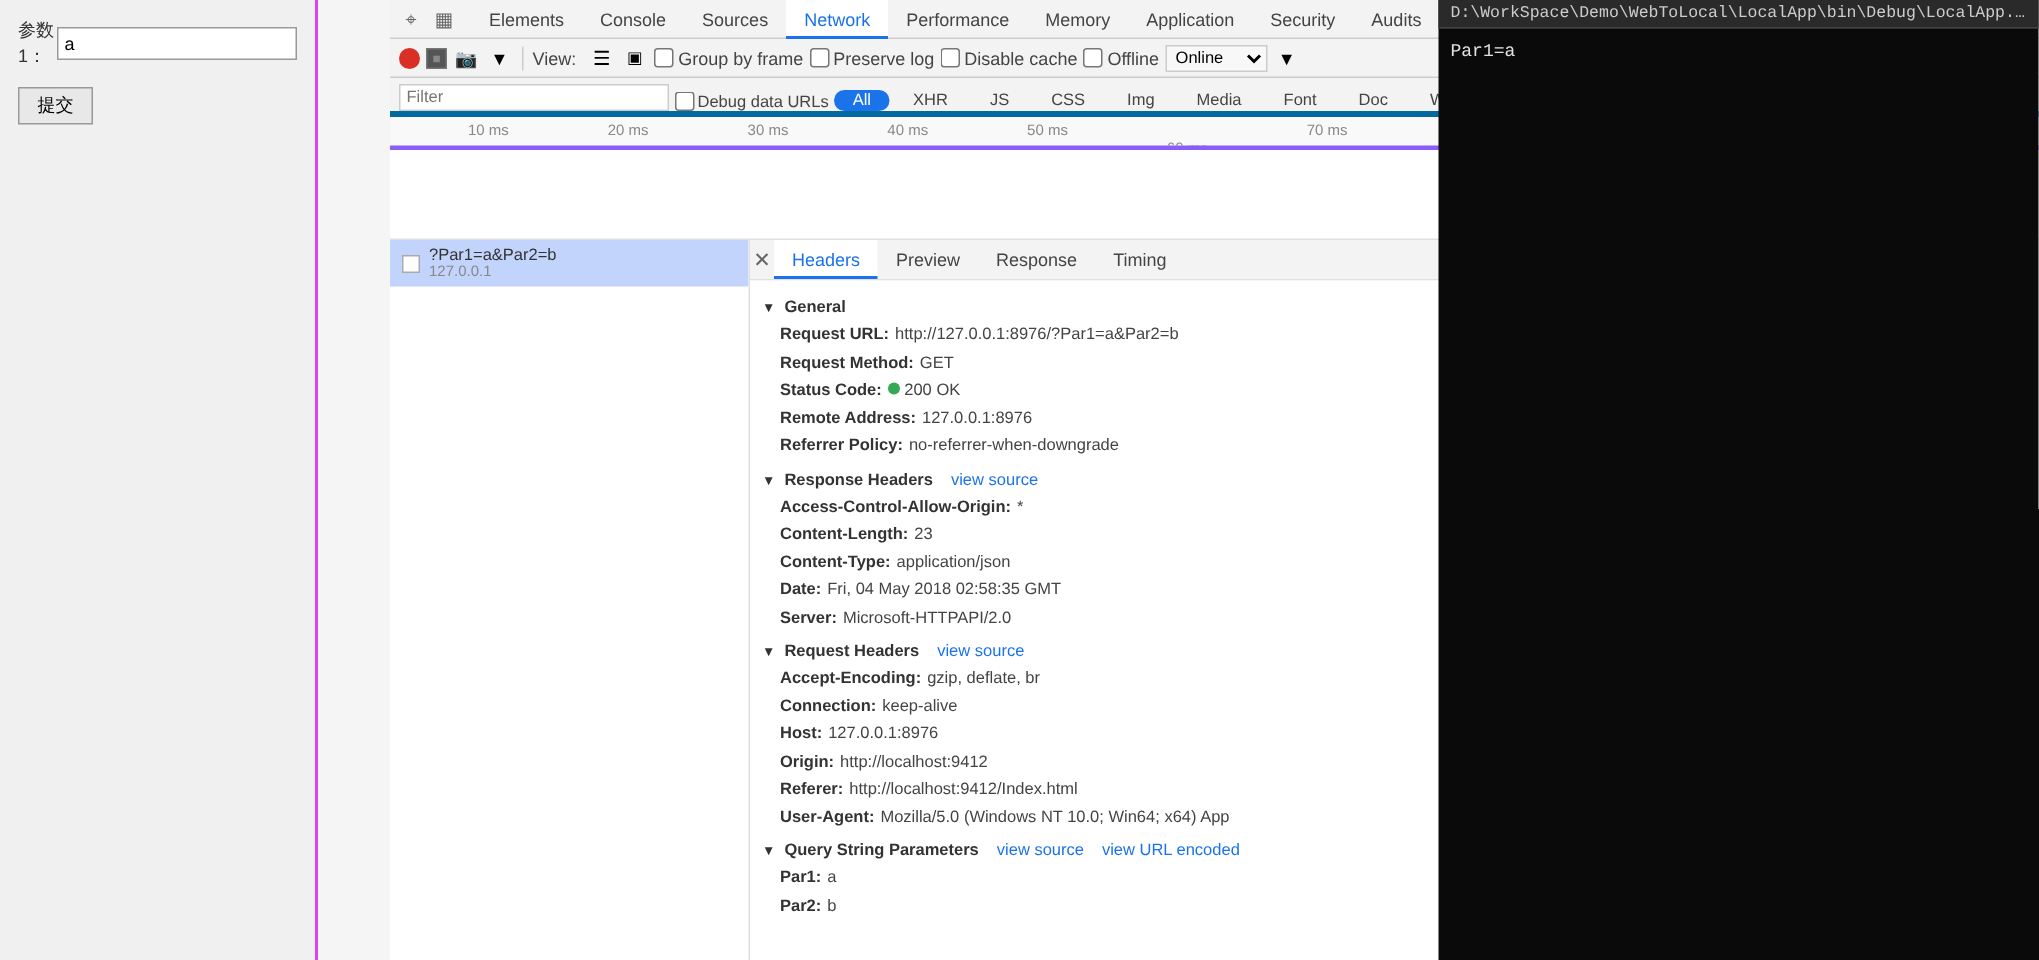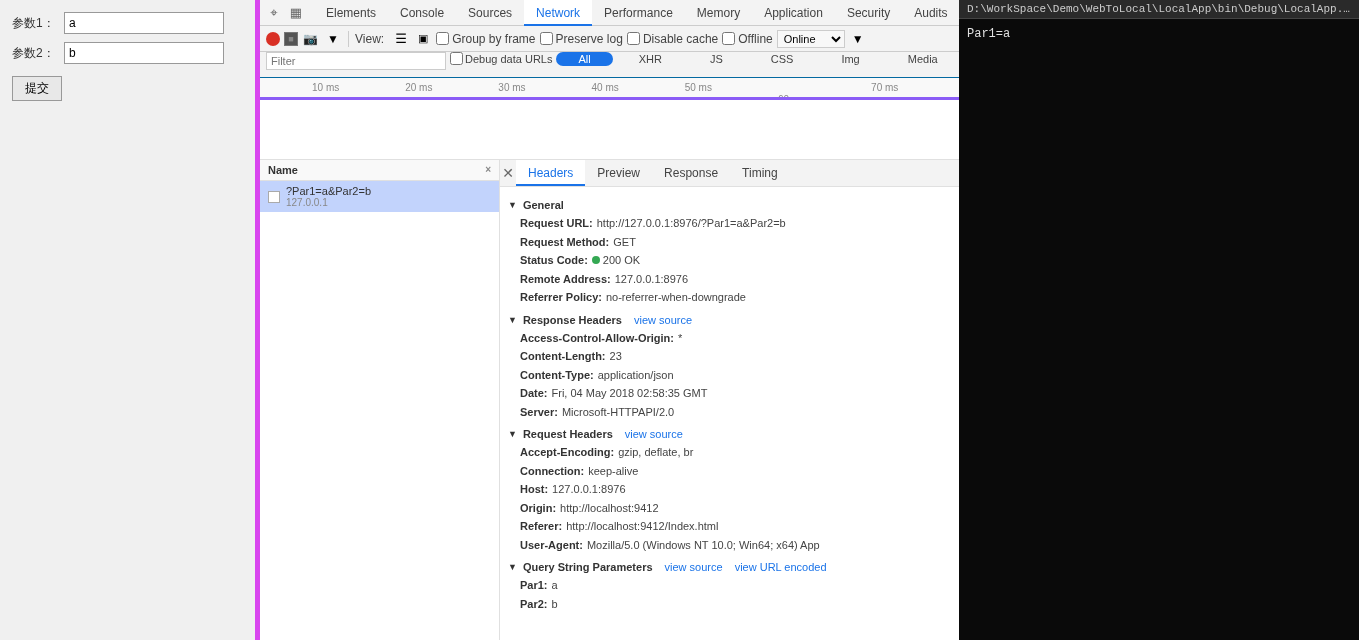--- a/index.html
+++ b/index.html
@@ -2,25 +2,25 @@
 <html><head>
   <meta charset="utf-8">
   <style>
     * { box-sizing: border-box; margin: 0; padding: 0; }
     body { font-family: -apple-system, 'Segoe UI', Arial, sans-serif; font-size: 12px; background: #f5f5f5; overflow: hidden; }
 
     
     .left-panel {
       position: absolute;
       left: 0; top: 0;
-      width: 260px;
+      width: 212px;
       height: 640px;
       background: #f0f0f0;
       padding: 12px;
-      border-right: 5px solid #d946ef;
+      border-right: 2px solid #d946ef;
     }
     .form-row {
       display: flex;
       align-items: center;
       margin-bottom: 8px;
     }
     .form-label {
       width: 52px;
       font-size: 12px;
       color: #333;
@@ -146,43 +146,43 @@
       font-size: 11px;
       height: 18px;
       border: 1px solid #ccc;
       background: #f8f8f8;
       padding: 0 2px;
     }
 
     
     .filter-bar {
       display: flex;
-      align-items: flex-start;
+      align-items: flex-end;
       height: 26px;
       background: #f3f3f3;
-      border-bottom: 1px solid #0369a1;
+      border-bottom: 4px solid #0369a1;
       padding: 0 6px;
       gap: 4px;
     }
     .filter-input {
       width: 180px;
       height: 18px;
       border: 1px solid #ccc;
       padding: 0 4px;
       font-size: 11px;
     }
     .filter-checkbox-label {
       display: flex;
       align-items: center;
       gap: 2px;
       font-size: 11px;
       color: #444;
     }
     .type-btn {
-      padding: 1px 22px;
+      padding: 1px 12px;
       font-size: 11px;
       border: none;
       background: none;
       cursor: pointer;
       color: #444;
       border-radius: 2px;
     }
     .type-btn.active {
       background: #1a73e8;
       color: white;
@@ -380,24 +380,20 @@
       border-bottom: 1px solid #e0e0e0;
     }
   </style>
 </head>
 <body>
 
 <div class="left-panel">
   <div class="form-row">
     <span class="form-label">参数1：</span>
     <input class="form-input" type="text" value="a" style="">
-  </div>
-  <div class="form-row">
-    <span class="form-label">参数2：</span>
-    <input class="form-input" type="text" value="b" style="">
   </div>
   <button class="submit-btn">提交</button>
 </div>
 
 <div class="devtools">
 
   <div class="tab-bar">
     <div class="tab-icons">
       <button class="tab-icon-btn" title="Inspect">⌖</button>
       <button class="tab-icon-btn" title="Toggle device">▦</button>
@@ -483,24 +479,20 @@
         <span style="position:absolute; left:89%; font-size:10px; color:#888; top:4px;">110 ms</span>
       </div>
     </div>
   </div>
 
   <div class="timeline-graph"></div>
 
   <div class="main-content">
 
     <div class="name-panel">
-      <div class="name-header">
-        <span>Name</span>
-        <span style="float:right; font-size:10px; color:#888;">×</span>
-      </div>
       <div class="name-item selected">
         <div class="name-item-icon"></div>
         <div>
           <div class="name-item-text">?Par1=a&amp;Par2=b</div>
           <div class="name-item-sub">127.0.0.1</div>
         </div>
       </div>
     </div>
 
     <div class="details-panel">

